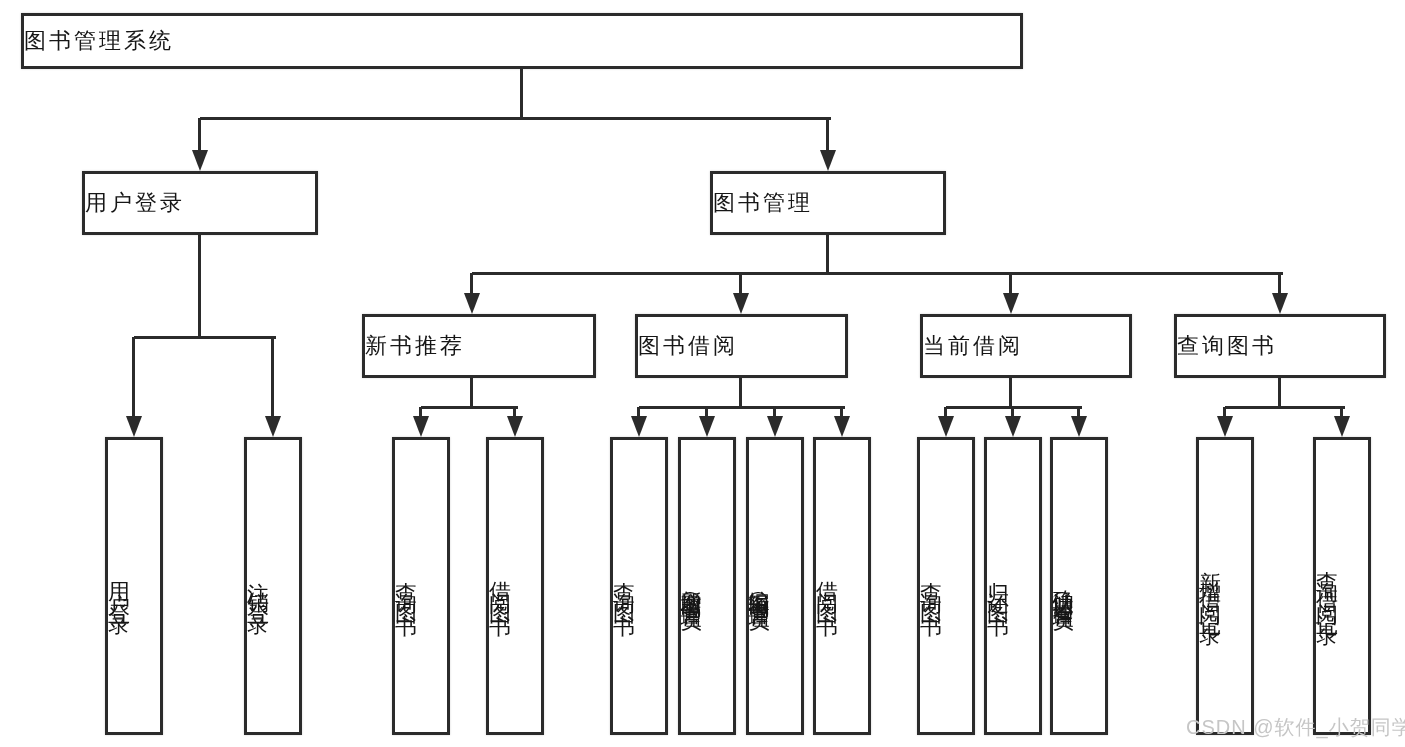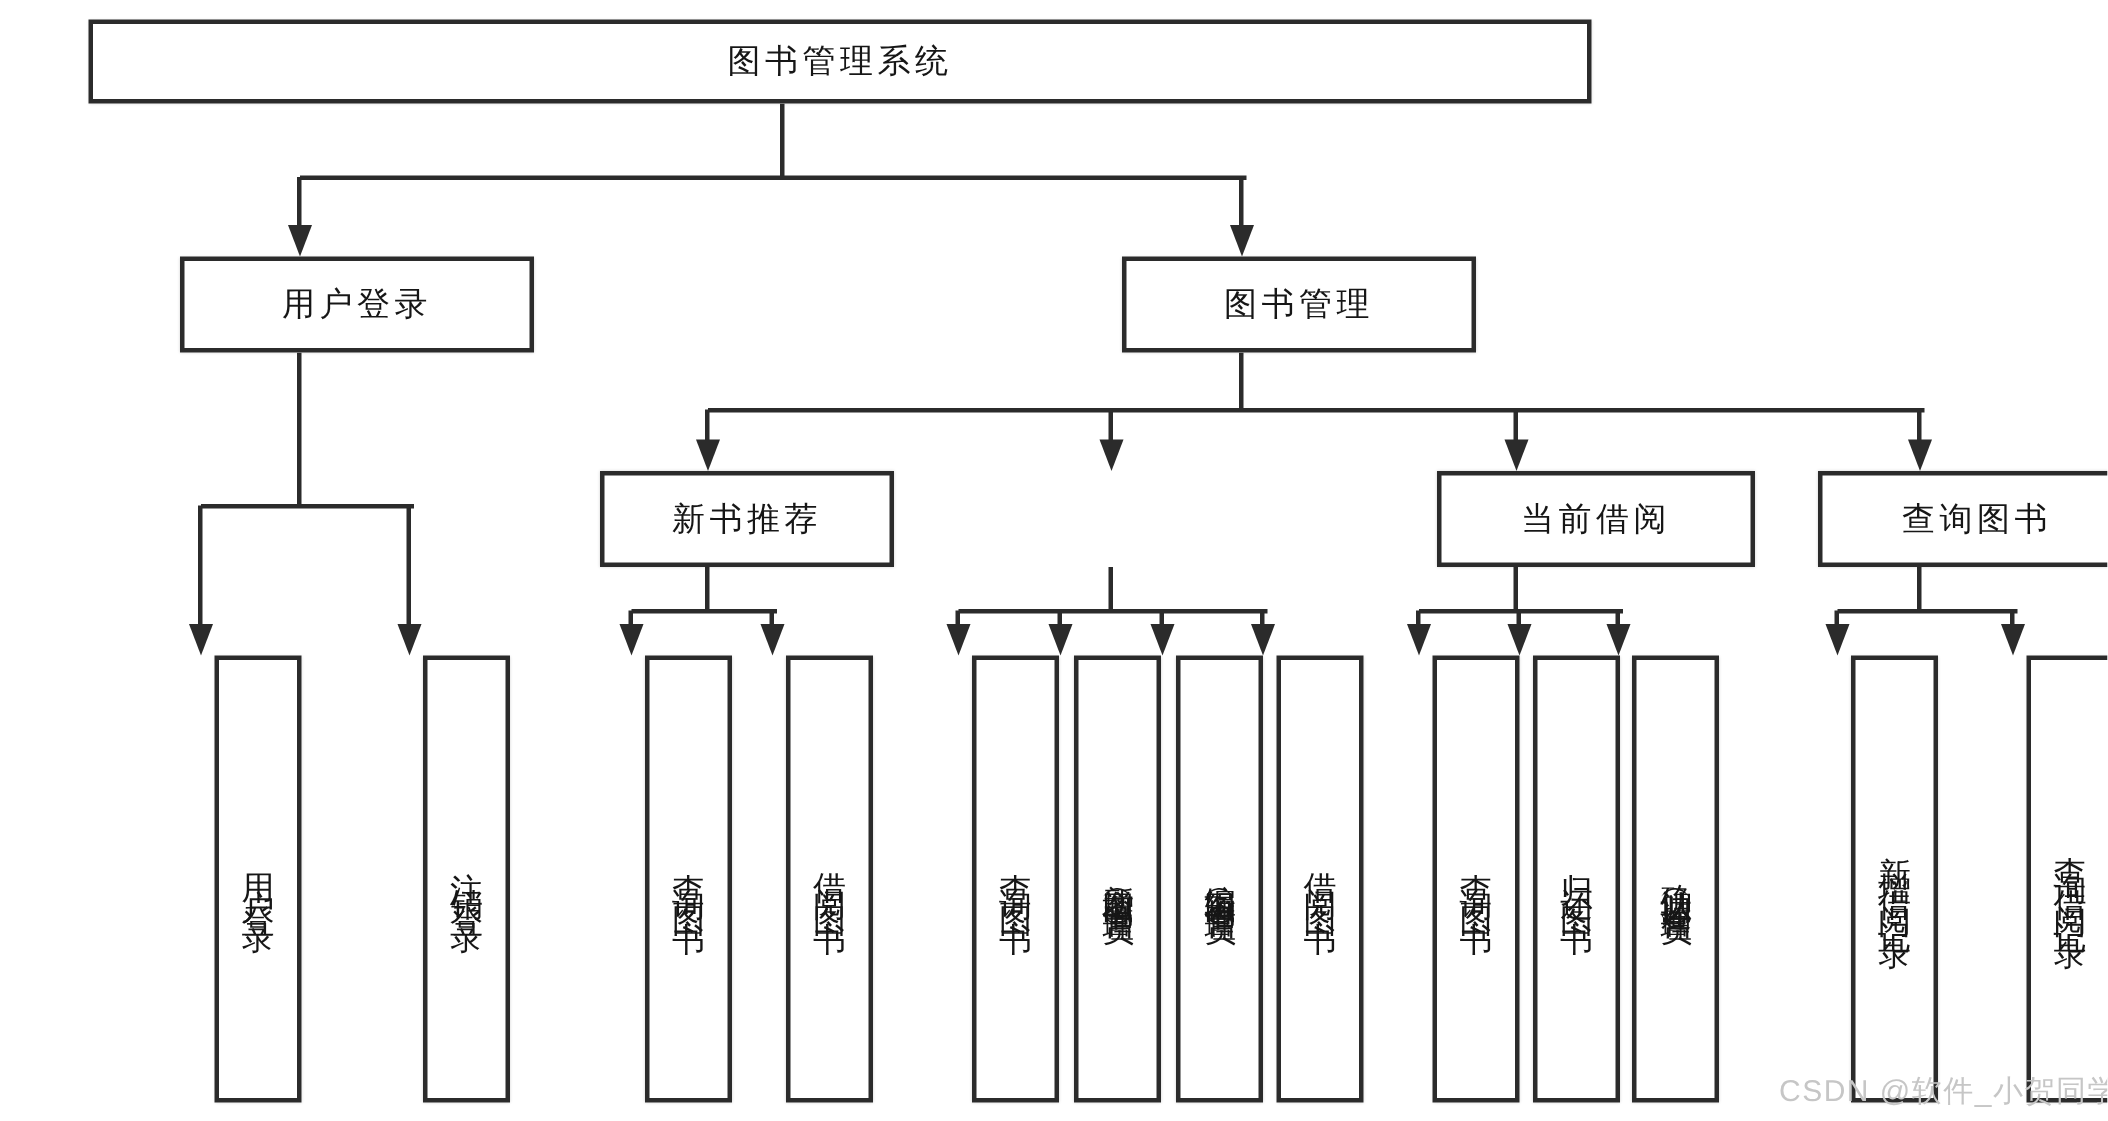--- a/index.html
+++ b/index.html
@@ -16,23 +16,21 @@
     font-family:"Liberation Sans", sans-serif;
     overflow:hidden;
   }
   .node{
     position:absolute;
     box-sizing:border-box;
     border:3px solid var(--line);
     background:#fff;
     display:flex;
     align-items:center;
-    justify-content:center;
     box-shadow:0 0 2px rgba(0,0,0,0.18);
-    margin-left:38px;
   }
   .hlabel{
     color:var(--text);
     font-size:22px;
     letter-spacing:3px;
     white-space:nowrap;
     line-height:1;
   }
   .vtext{
     color:var(--text);
@@ -132,22 +130,25 @@
     <span class="hlabel">图书管理系统</span>
   </div>
 
   <div class="node" style="left:82px;top:171px;width:236px;height:64px">
     <span class="hlabel">用户登录</span>
   </div>
   <div class="node" style="left:710px;top:171px;width:236px;height:64px">
     <span class="hlabel">图书管理</span>
   </div>
 
-  <div class="node" style="left:362px;top:314px;width:196px;height:64px">
+  <div class="node" style="left:362px;top:314px;width:234px;height:64px">
     <span class="hlabel">新书推荐</span>
+  </div>
+  <div class="node" style="left:635px;top:314px;width:213px;height:64px">
+    <span class="hlabel">图书借阅</span>
   </div>
   <div class="node" style="left:920px;top:314px;width:212px;height:64px">
     <span class="hlabel">当前借阅</span>
   </div>
   <div class="node" style="left:1174px;top:314px;width:212px;height:64px">
     <span class="hlabel">查询图书</span>
   </div>
 
   <div class="node leaf" style="left:105px;top:437px;width:58px;height:298px">
     <span class="vtext">用户登录</span>

